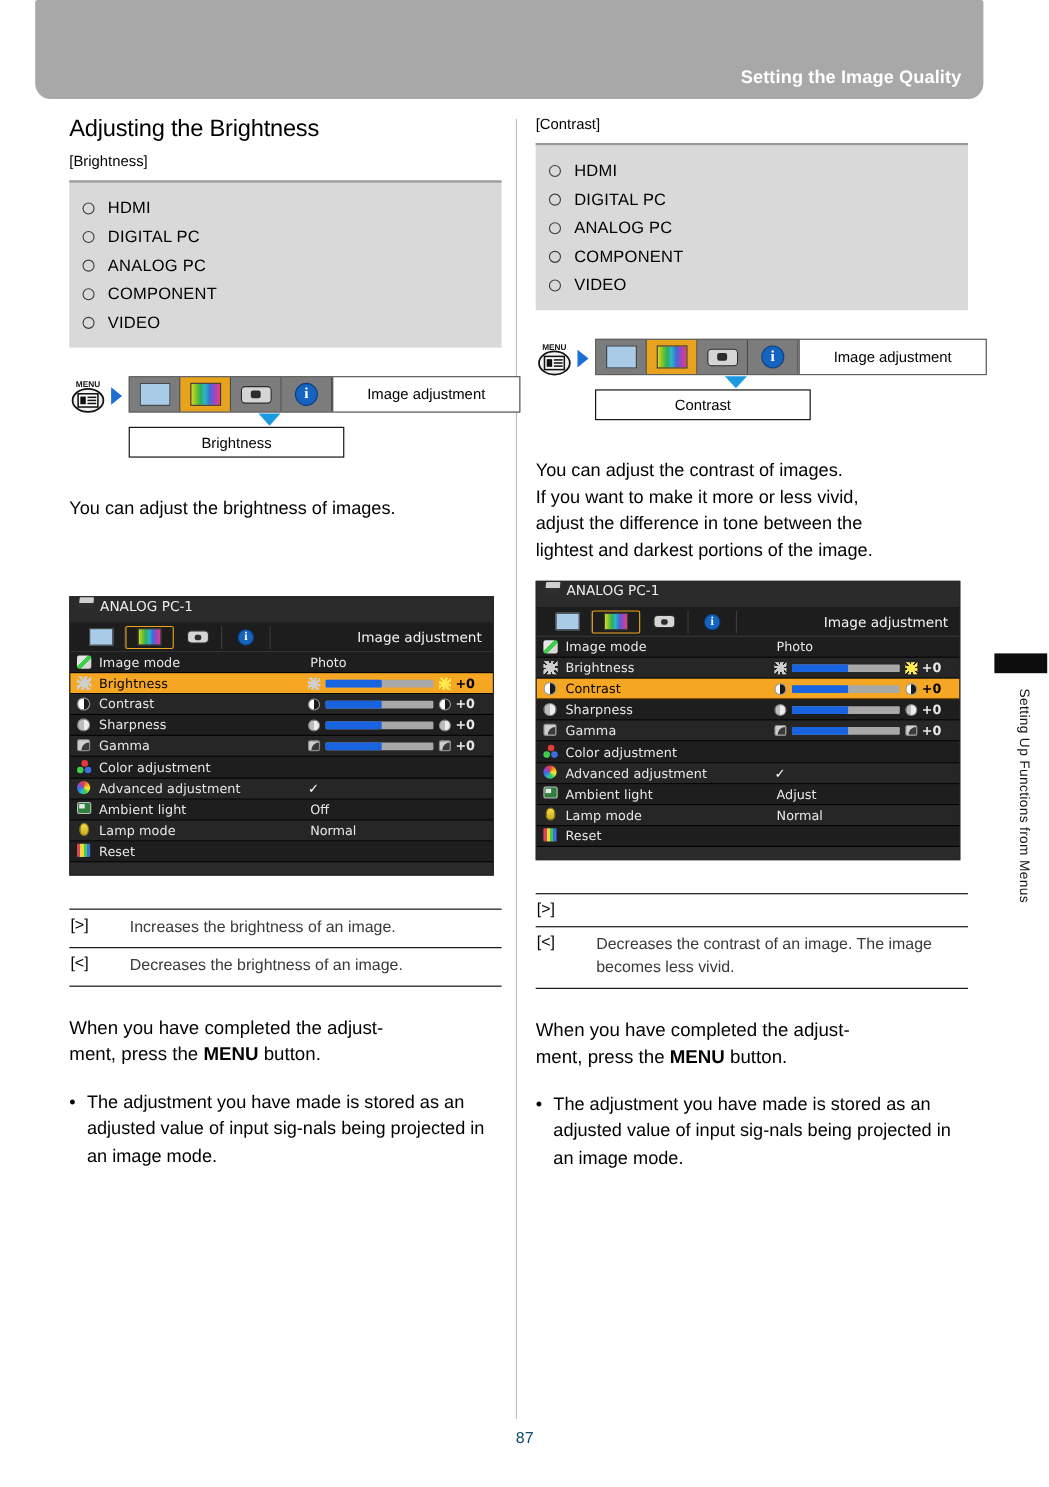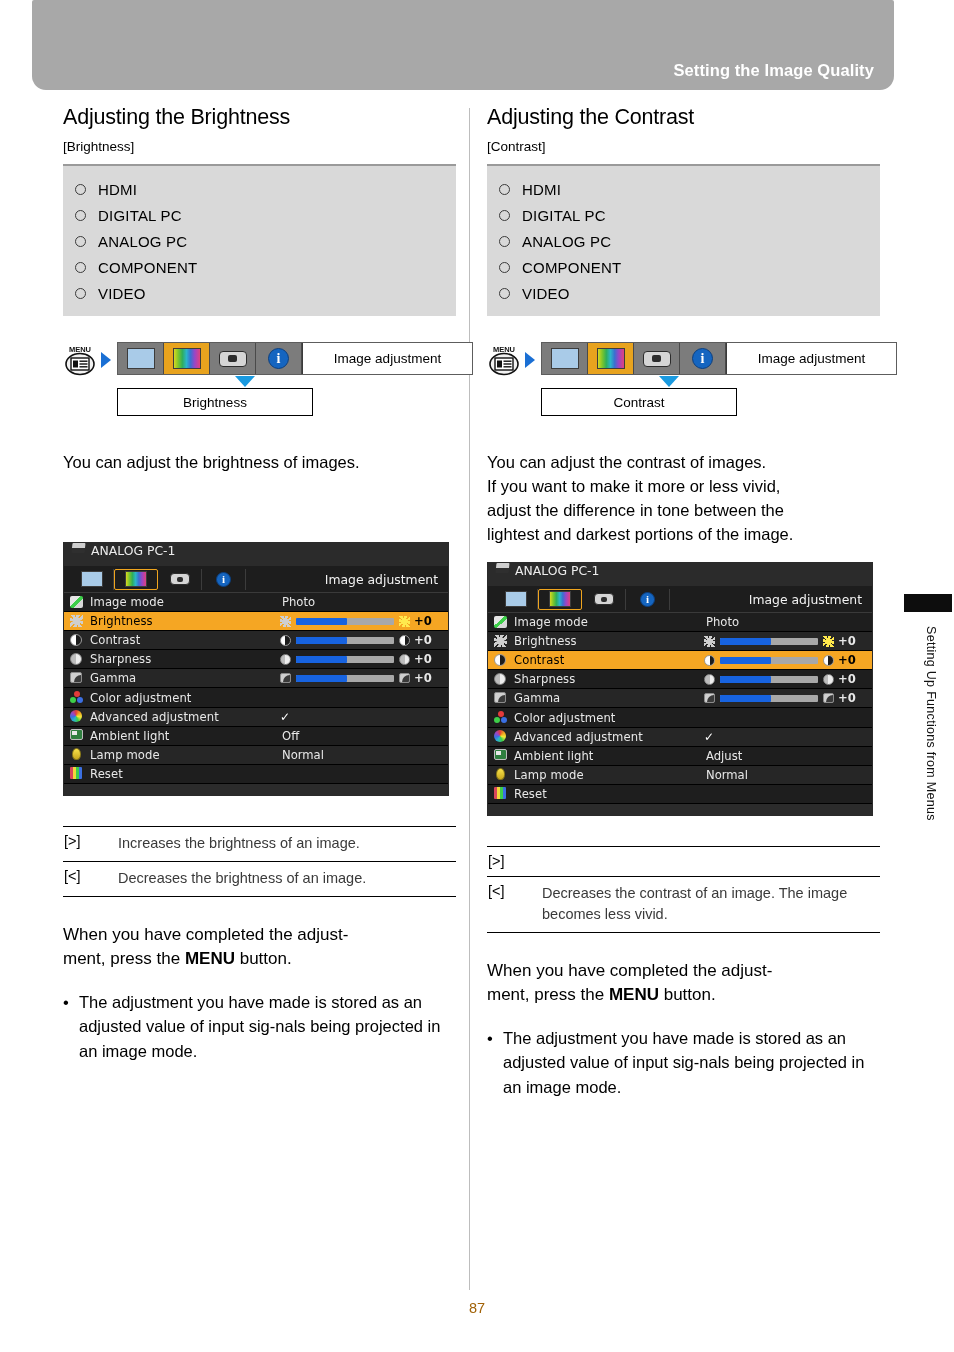--- a/index.html
+++ b/index.html
@@ -208,21 +208,21 @@
   .side-tab-text {
     margin-top: 14px; width: 18px; margin-left: 22px;
     writing-mode: vertical-rl; text-orientation: mixed;
     font-size: 12.5px; letter-spacing: .3px; color: #111;
     white-space: nowrap;
   }
 
   
   .pagenum {
     position: absolute; left: 0; right: 0; top: 1300px;
-    text-align: center; font-size: 14.5px; color: #a16207;
+    text-align: center; font-size: 14.5px; color: #0c4a6e;
   }
 </style>
 </head>
 <body>
 
 <div class="page">
 
   <div class="header-band">
     <div class="header-title">Setting the Image Quality</div>
   </div>
@@ -461,21 +461,20 @@
       <span>ment, press the </span><b>MENU</b><span> button.</span>
     </div>
 
     <div class="bullet">
       <span class="dot">•</span>
       <span class="btxt">The adjustment you have made is stored as an adjusted value of input sig-nals being projected in an image mode.</span>
     </div>
   </div>
 
   <div class="col col-right">
-    <h2 class="sec-title">Adjusting the Contrast</h2>
     <div class="sec-sub">[Contrast]</div>
 
     <div class="signal-box">
       <div class="signal-col">
         <div class="signal-item">
             <span class="radio-o"></span>
             <span>HDMI</span>
           </div>
         <div class="signal-item">
             <span class="radio-o"></span>

